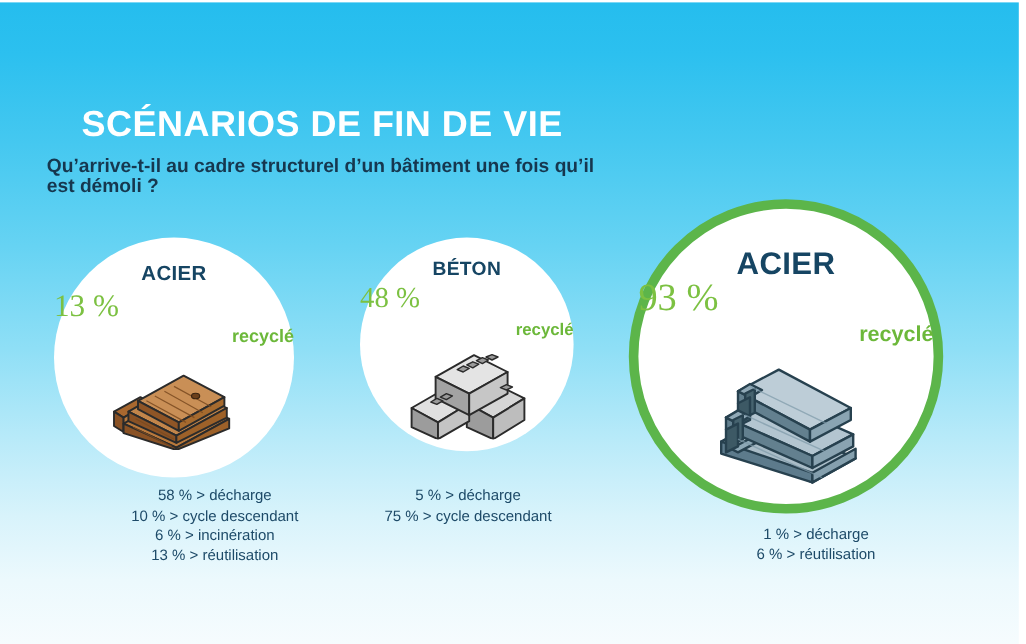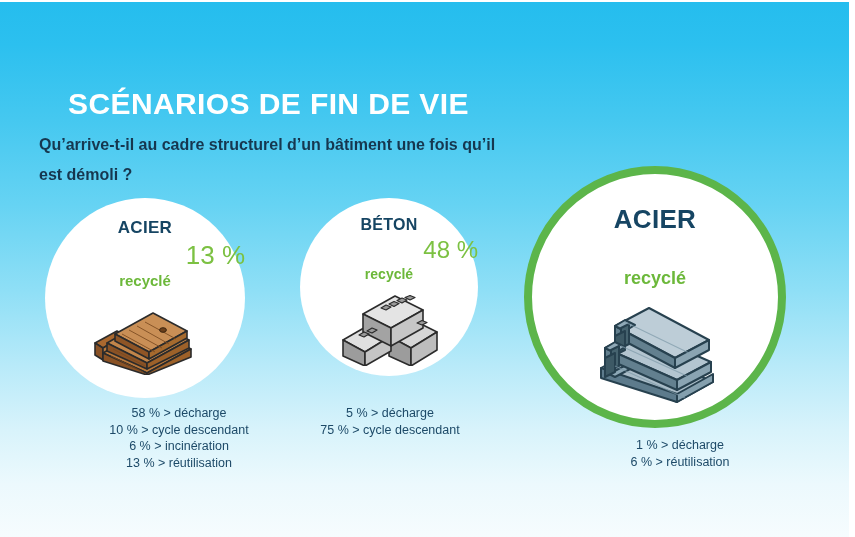--- a/index.html
+++ b/index.html
@@ -45,21 +45,21 @@
     white-space: nowrap;
   }
   #subtitle {
     position: absolute;
     left: 39px;
     top: 128px;
     width: 470px;
     font-size: 16px;
     font-weight: bold;
     color: #16374f;
-    line-height: 30px;
+    line-height: 17px;
   }
 
   
   .circle {
     position: absolute;
     border-radius: 50%;
     background: #ffffff;
     box-sizing: border-box;
   }
   .circle.highlight {
@@ -71,29 +71,30 @@
     right: 0;
     text-align: center;
     font-weight: bold;
     color: #164563;
     letter-spacing: 0.3px;
   }
   .circle-pct {
     position: absolute;
     left: 0;
     right: 0;
-    text-align: right;
+    text-align: left;
     color: #7cc142;
     font-weight: normal;
+    font-family: Liberation Serif, serif;
   }
   .circle-sub {
     position: absolute;
     left: 0;
     right: 0;
-    text-align: center;
+    text-align: right;
     color: #6cb83a;
     font-weight: bold;
   }
 
   
   #circle-bois  { left: 45px;  top: 196px; width: 200px; height: 200px; }
   #circle-beton { left: 300px; top: 196px; width: 178px; height: 178px; }
   #circle-acier { left: 524px; top: 164px; width: 262px; height: 262px; }
 
   #circle-bois .circle-label  { top: 20px;  font-size: 17px; }
@@ -226,20 +227,21 @@
     </div>
   </div>
 
   <div class="breakdown" id="breakdown-beton">
     <div>5 % &gt; décharge</div>
     <div>75 % &gt; cycle descendant</div>
   </div>
 
   <div class="circle highlight" id="circle-acier">
     <div class="circle-label">ACIER</div>
+    <div class="circle-pct">93 %</div>
     <div class="circle-sub">recyclé</div>
     <div class="icon-holder">
       <svg width="128" height="108" viewBox="0 0 128 108">
         <g stroke="#27414f" stroke-width="2" stroke-linejoin="round">
 
           <polygon points="10,70 46,50 122,84 86,104" fill="#a9bcc7"></polygon>
           <polygon points="10,70 10,80 86,104 86,96" fill="#5d7b8c"></polygon>
           <polygon points="86,96 86,104 122,84 122,76" fill="#85a0ae"></polygon>
 
           <polygon points="18,76 52,58 58,61 24,79" fill="#8da8b6"></polygon>

